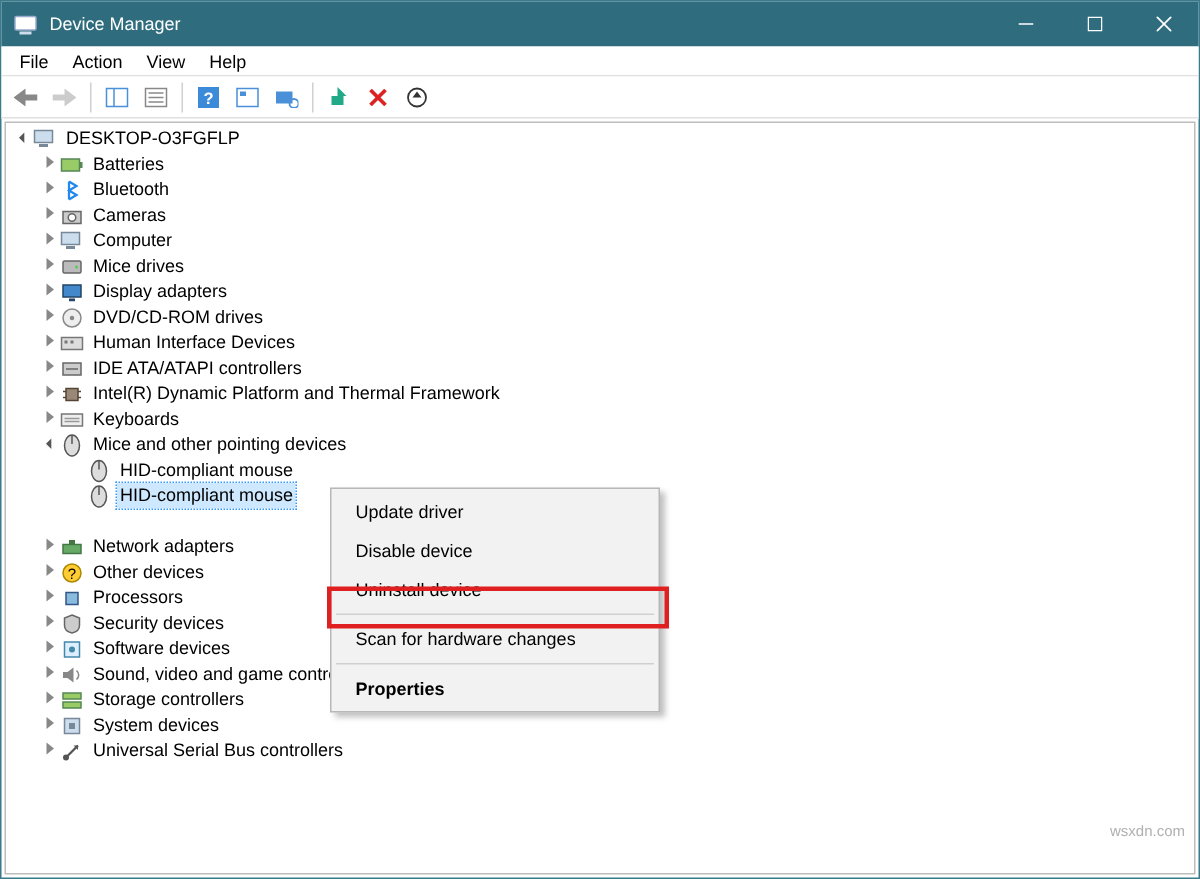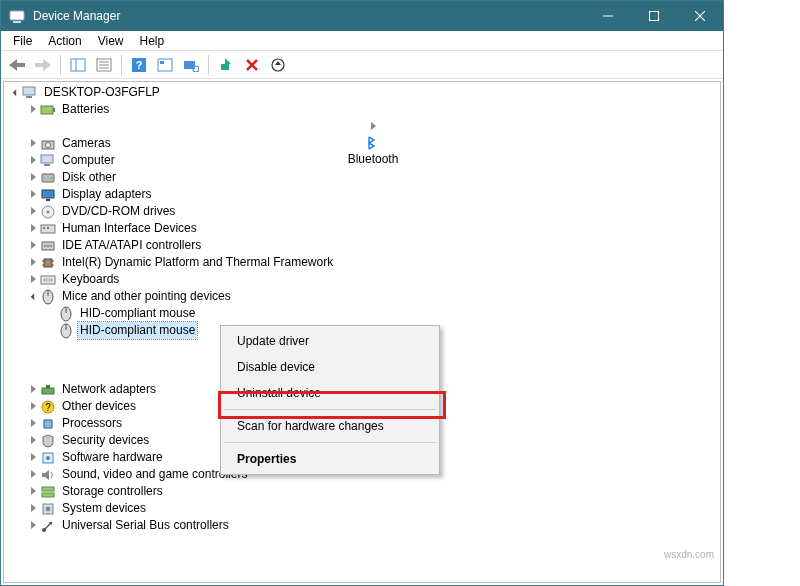--- a/index.html
+++ b/index.html
@@ -1,17 +1,17 @@
 <!DOCTYPE html>
 <html><head>
 <meta charset="utf-8">
 <style>
   * { box-sizing: border-box; }
   html, body { margin: 0; padding: 0; font-family: "Segoe UI", Tahoma, sans-serif; font-size: 12px; color: #000; }
-  .window { width: 724px; height: 586px; border: 1px solid #3a7a8c; display: flex; flex-direction: column; background: #fff; position: relative; }
+  .window { width: 800px; height: 586px; border: 1px solid #3a7a8c; display: flex; flex-direction: column; background: #fff; position: relative; }
   .titlebar { height: 30px; background: #2f6d7e; color: #fff; display: flex; align-items: center; padding: 0 0 0 8px; }
   .titlebar .appicon { width: 16px; height: 16px; margin-right: 8px; }
   .titlebar .title { font-size: 12px; flex: 1; }
   .winbtns { display: flex; height: 100%; }
   .winbtn { width: 46px; display: flex; align-items: center; justify-content: center; color: #fff; }
   .winbtn svg { display: block; }
   .menubar { height: 20px; display: flex; align-items: center; padding: 0 4px; border-bottom: 1px solid #e0e0e0; background: #fff; }
   .menuitem { padding: 2px 8px; }
   .toolbar { height: 28px; display: flex; align-items: center; padding: 2px 4px; border-bottom: 1px solid #e0e0e0; gap: 2px; background: #fff; }
   .tbtn { width: 24px; height: 24px; display: flex; align-items: center; justify-content: center; border: 1px solid transparent; }
@@ -156,21 +156,21 @@
         <div class="node" style="padding-left: 22px;">
           <span class="arrow closed"></span>
           <span class="nicon">
             <svg width="16" height="10">
               <rect x="1" y="1" width="12" height="8" fill="#9c6" stroke="#585"></rect>
               <rect x="13" y="3" width="2" height="4" fill="#585"></rect>
             </svg>
           </span>
           <span class="nlabel">Batteries</span>
         </div>
-        <div class="node" style="padding-left: 22px; flex-direction: column;">
+        <div class="node" style="padding-left: 22px;">
           <span class="arrow closed"></span>
           <span class="nicon">
             <svg width="10" height="14">
               <path d="M3 1 L8 4 L3 7 L8 10 L3 13 M3 7 L3 1 M3 7 L3 13" stroke="#28e" fill="none" stroke-width="1.5"></path>
             </svg>
           </span>
           <span class="nlabel">Bluetooth</span>
         </div>
         <div class="node" style="padding-left: 22px;">
           <span class="arrow closed"></span>
@@ -193,21 +193,21 @@
           <span class="nlabel">Computer</span>
         </div>
         <div class="node" style="padding-left: 22px;">
           <span class="arrow closed"></span>
           <span class="nicon">
             <svg width="14" height="10">
               <rect x="1" y="1" width="12" height="8" rx="1" fill="#bbb" stroke="#666"></rect>
               <circle cx="10" cy="5" r="1" fill="#5c5"></circle>
             </svg>
           </span>
-          <span class="nlabel">Disk other</span>
+          <span class="nlabel">Mice drives</span>
         </div>
         <div class="node" style="padding-left: 22px;">
           <span class="arrow closed"></span>
           <span class="nicon">
             <svg width="14" height="12">
               <rect x="1" y="1" width="12" height="8" fill="#48c" stroke="#246"></rect>
               <rect x="5" y="10" width="4" height="2" fill="#246"></rect>
             </svg>
           </span>
           <span class="nlabel">Display adapters</span>
@@ -304,21 +304,21 @@
         <div class="node" style="padding-left: 22px; flex-direction: column;">
           <span class="arrow closed"></span>
           <span class="nicon">
             <svg width="14" height="12">
               <rect x="1" y="1" width="12" height="8" fill="#48c" stroke="#246"></rect>
               <rect x="5" y="10" width="4" height="2" fill="#246"></rect>
             </svg>
           </span>
           <span class="nlabel">Monitors</span>
         </div>
-        <div class="node" style="padding-left: 22px; margin-top: 25px;">
+        <div class="node" style="padding-left: 22px;">
           <span class="arrow closed"></span>
           <span class="nicon">
             <svg width="14" height="12">
               <rect x="1" y="4" width="12" height="6" fill="#6a6" stroke="#474"></rect>
               <rect x="5" y="1" width="4" height="3" fill="#474"></rect>
             </svg>
           </span>
           <span class="nlabel">Network adapters</span>
         </div>
         <div class="node" style="padding-left: 22px;">
@@ -350,21 +350,21 @@
           <span class="nlabel">Security devices</span>
         </div>
         <div class="node" style="padding-left: 22px;">
           <span class="arrow closed"></span>
           <span class="nicon">
             <svg width="14" height="14">
               <rect x="2" y="2" width="10" height="10" fill="#def" stroke="#48a"></rect>
               <circle cx="7" cy="7" r="2" fill="#48a"></circle>
             </svg>
           </span>
-          <span class="nlabel">Software hardware</span>
+          <span class="nlabel">Software devices</span>
         </div>
         <div class="node" style="padding-left: 22px;">
           <span class="arrow closed"></span>
           <span class="nicon">
             <svg width="14" height="12">
               <polygon points="1,4 4,4 8,1 8,11 4,8 1,8" fill="#888"></polygon>
               <path d="M10 3 Q13 6 10 9" fill="none" stroke="#888"></path>
             </svg>
           </span>
           <span class="nlabel">Sound, video and game controllers</span>

